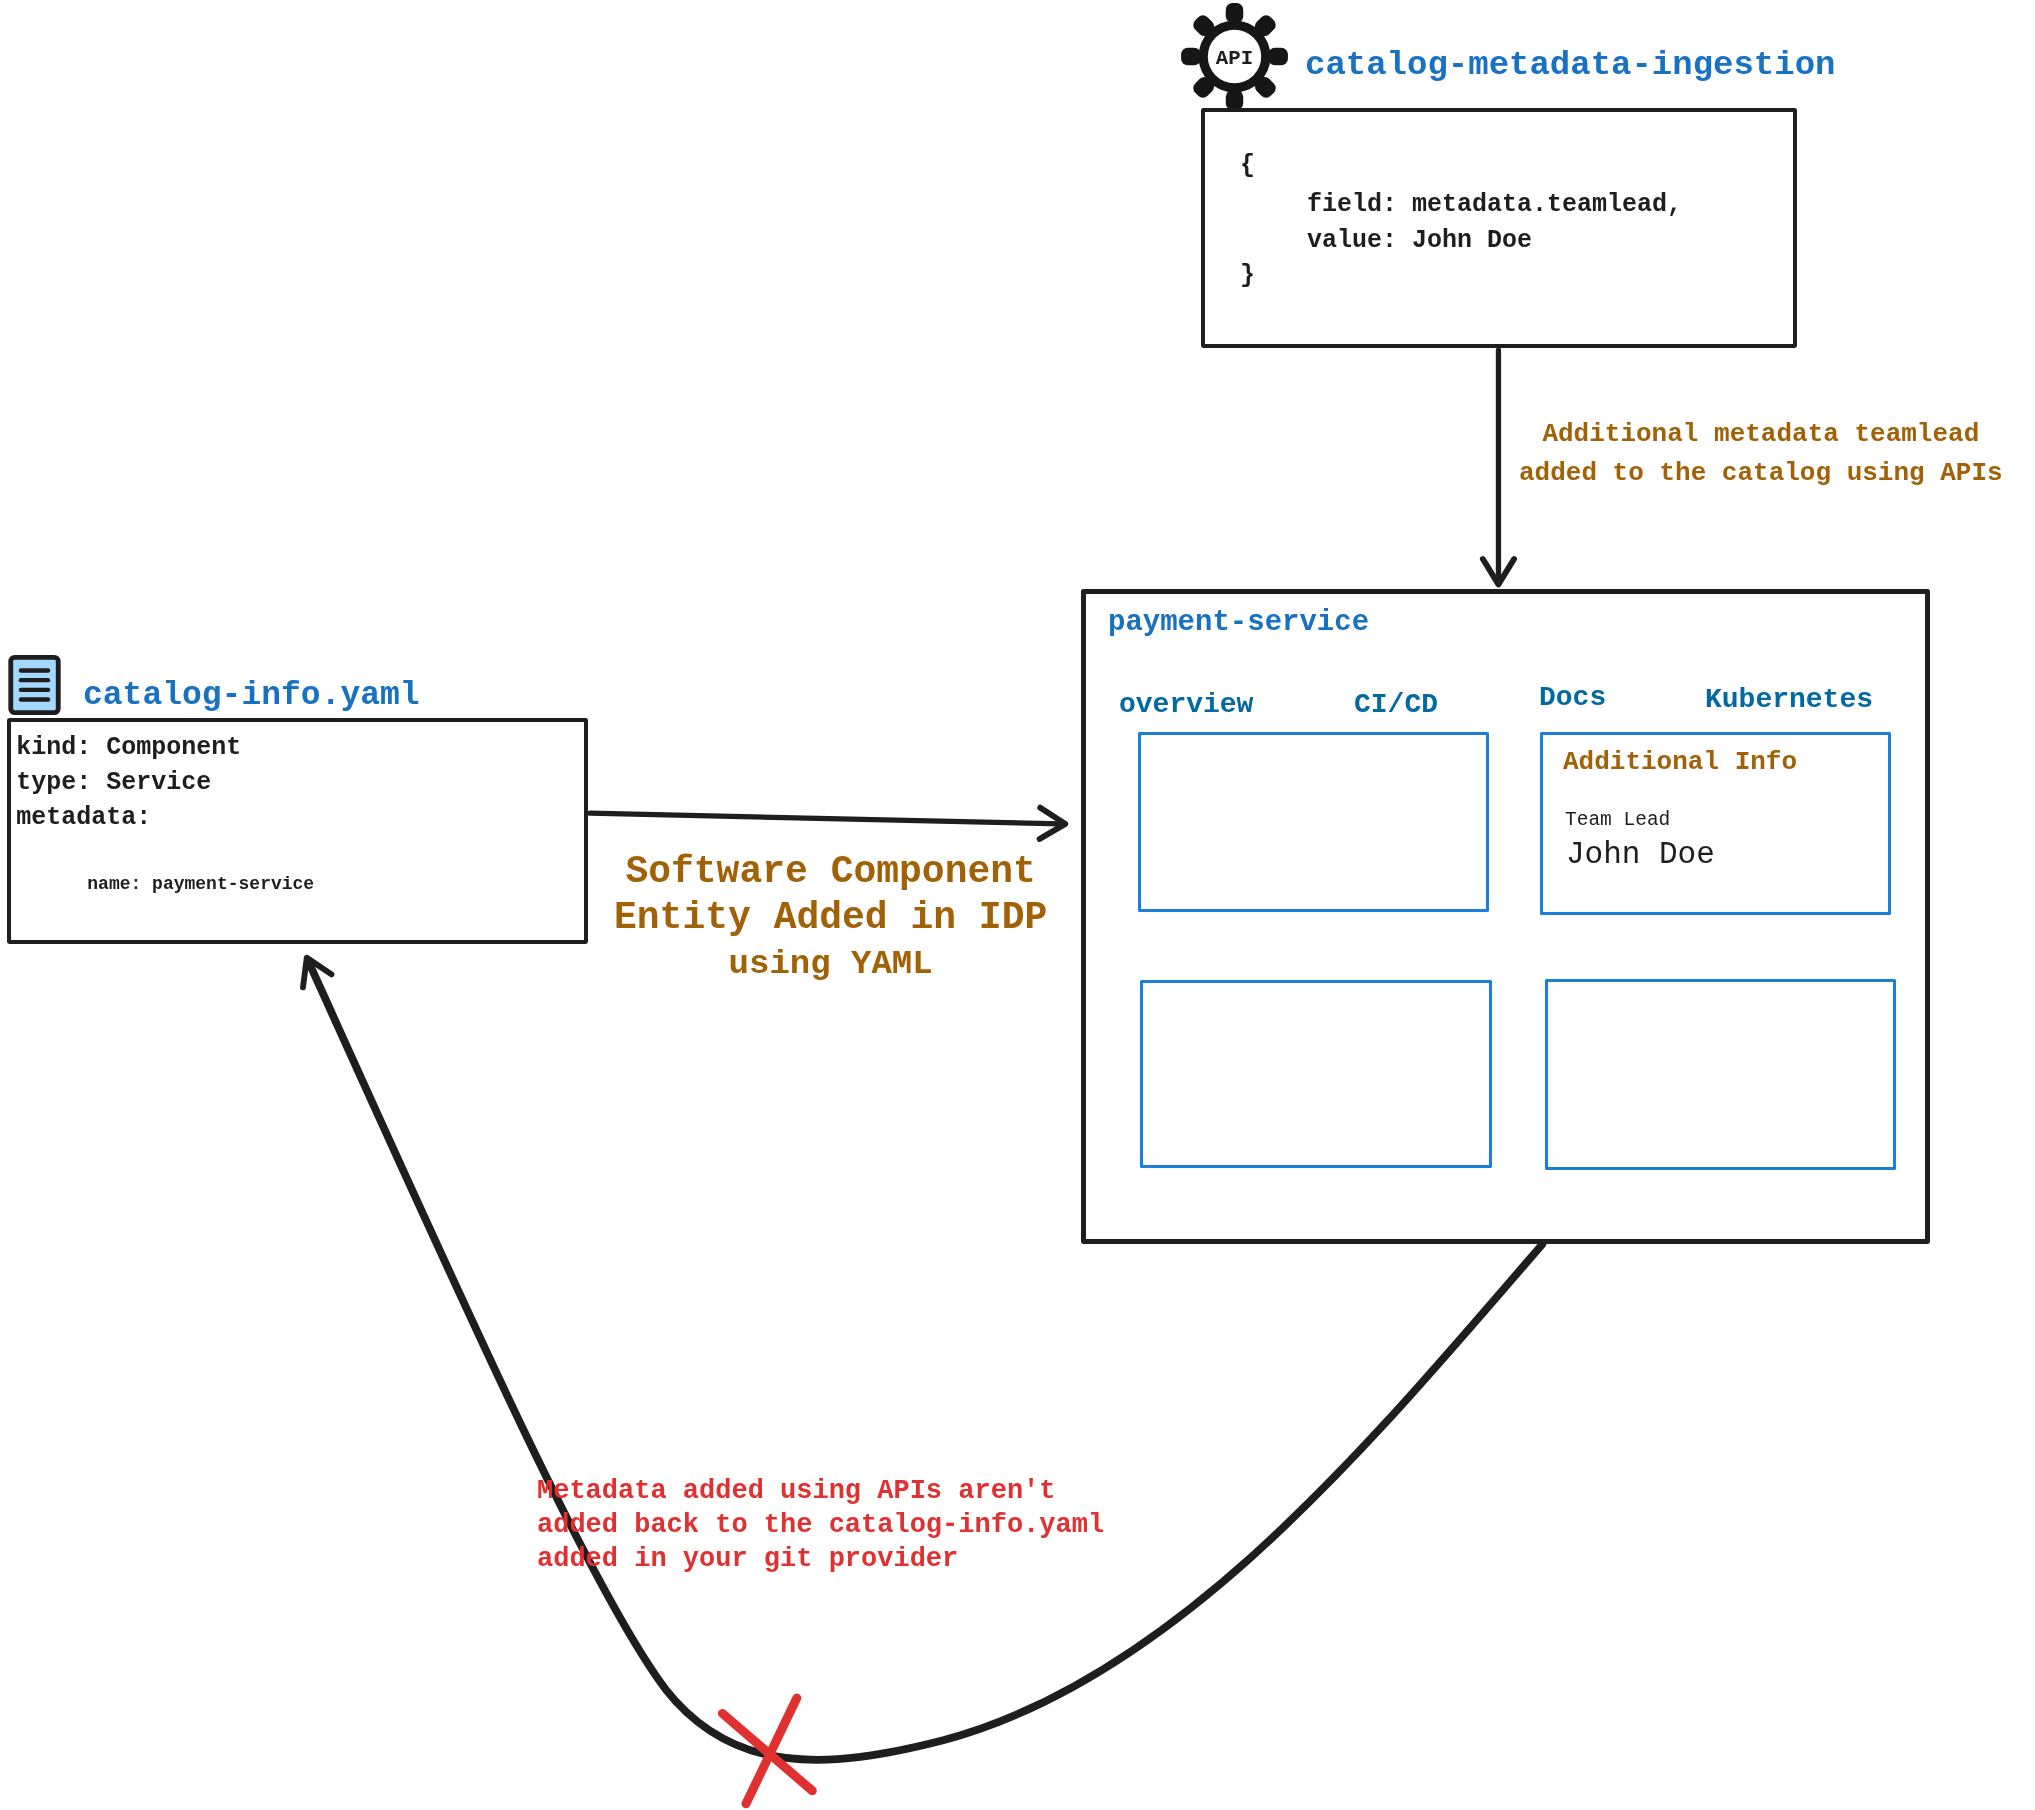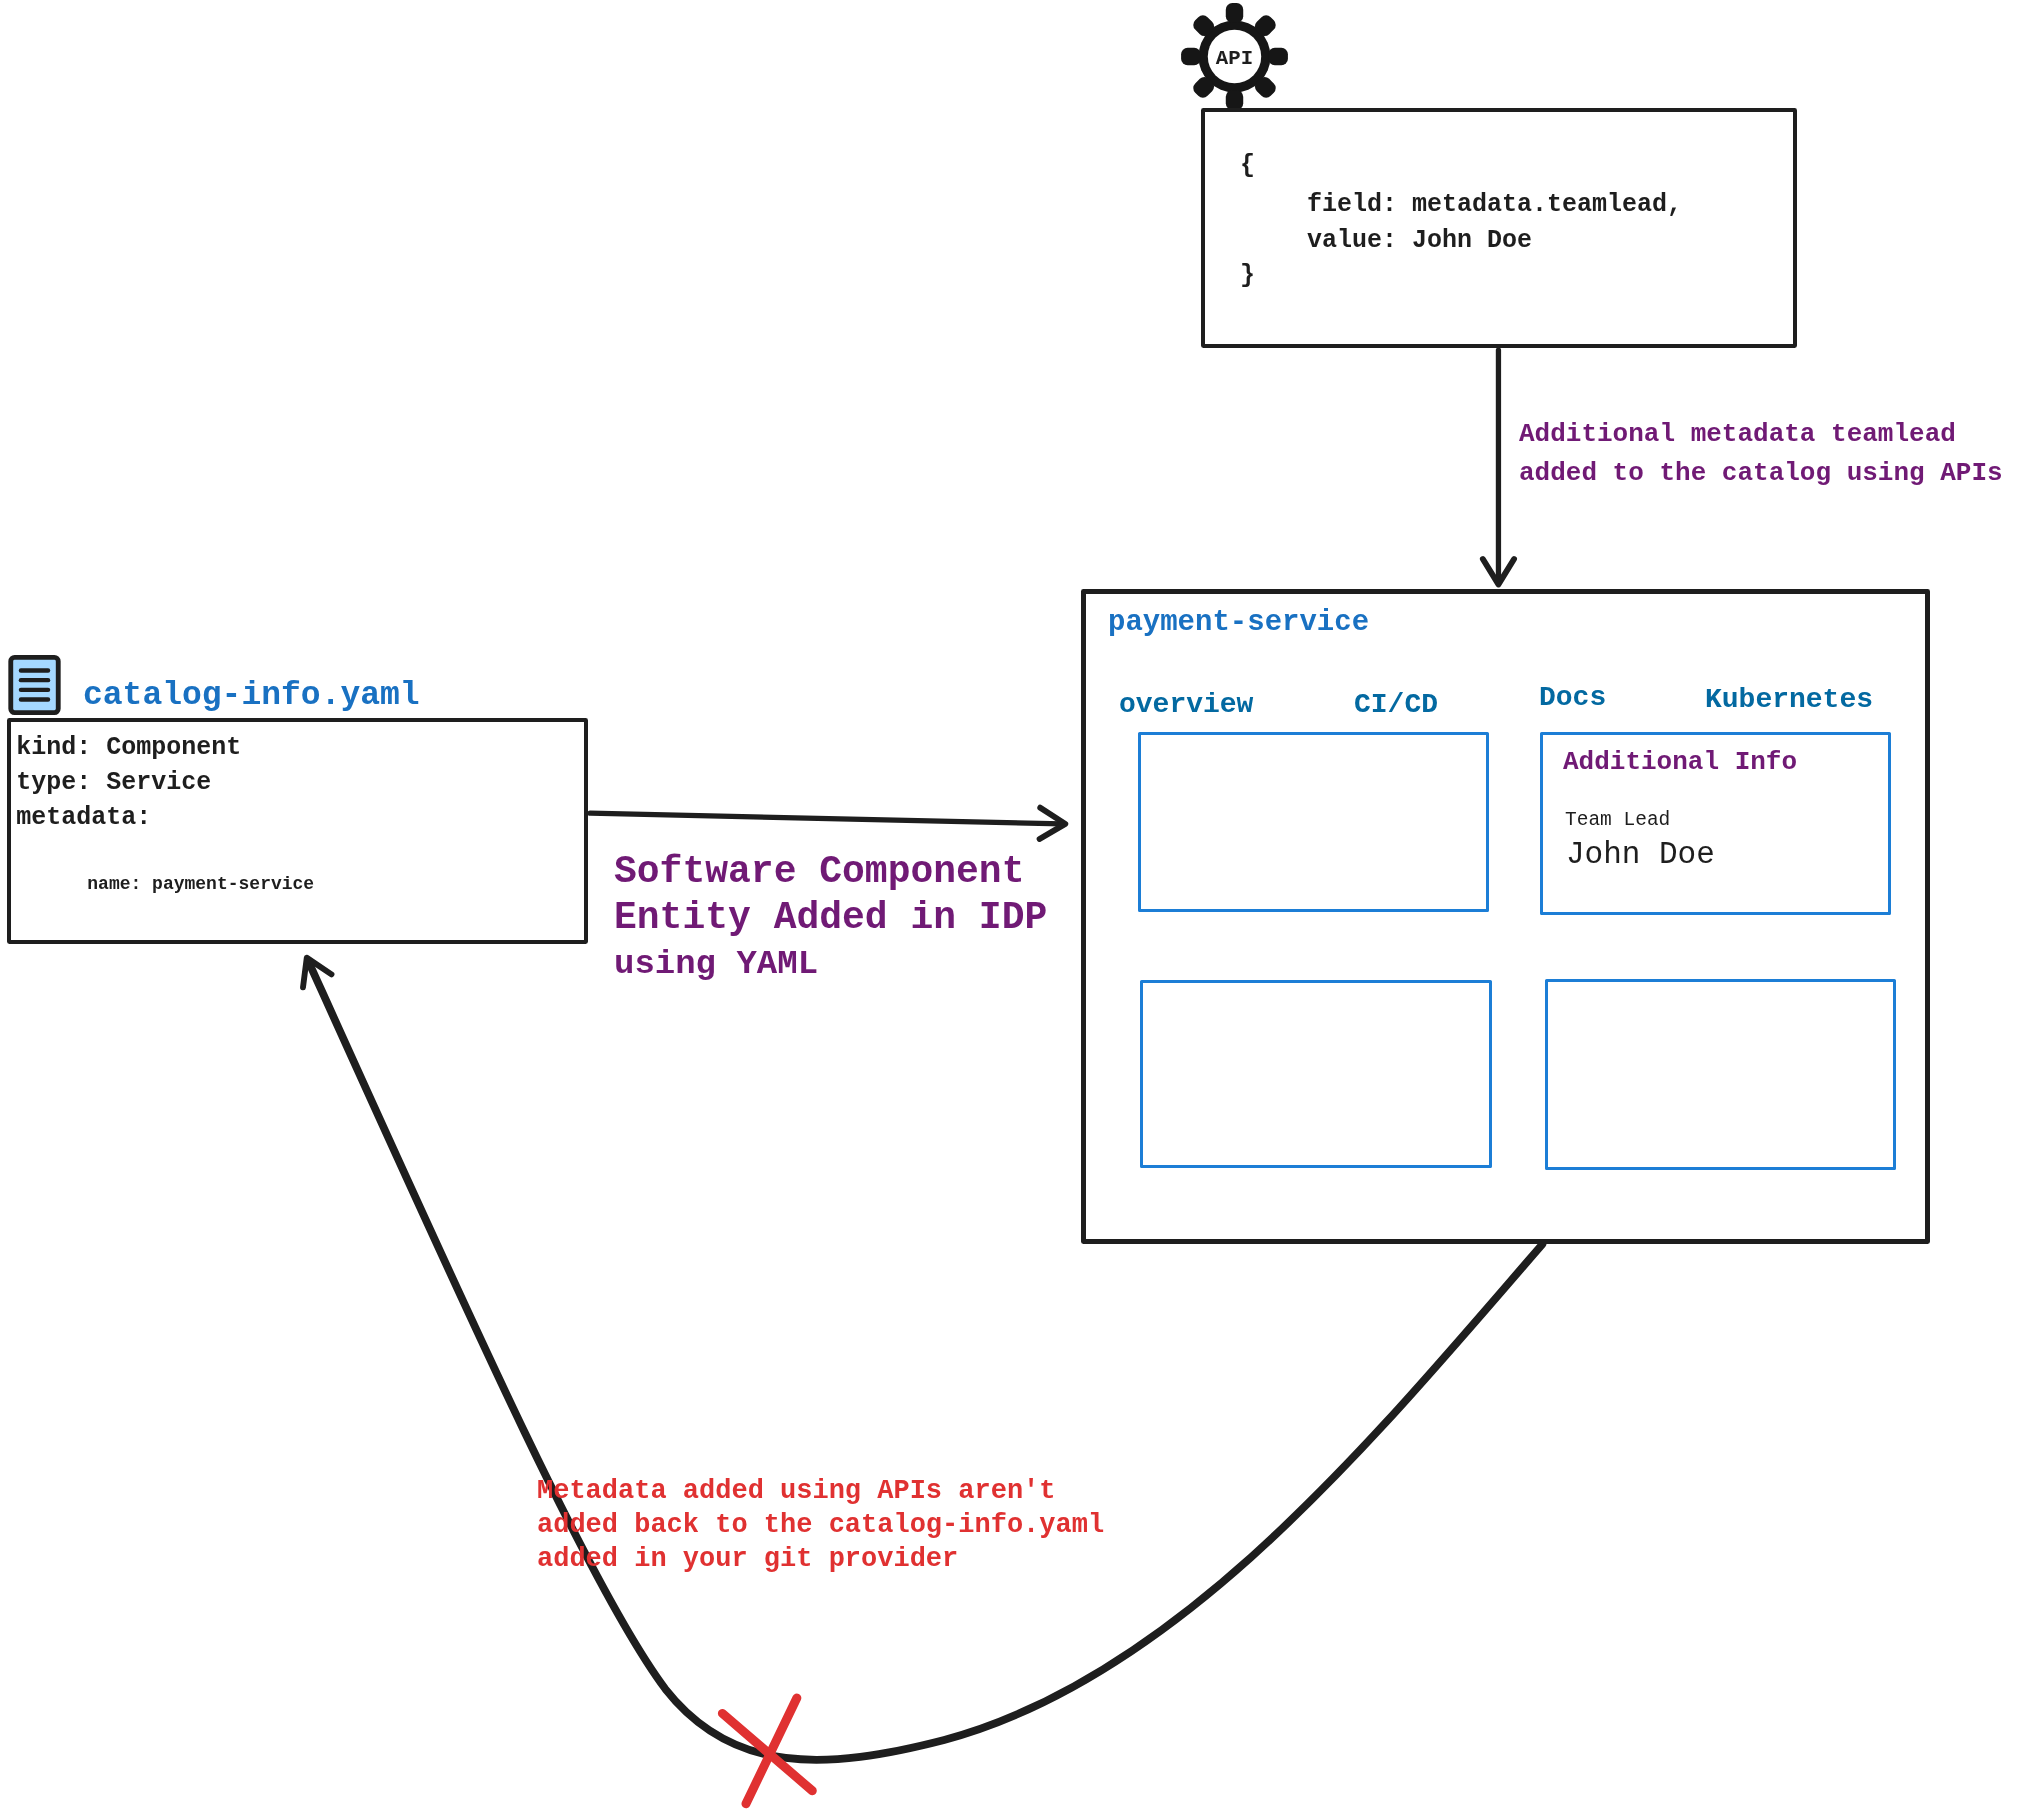--- a/index.html
+++ b/index.html
@@ -17,23 +17,24 @@
     overflow: hidden;
   }
   .abs { position: absolute; }
   .blue-heading {
     color: #1971c2;
     font-weight: 700;
     white-space: nowrap;
     line-height: 1.1;
   }
   .black-note {
-    color: #701a75;
+    color: #a16207;
     font-weight: 700;
     white-space: nowrap;
+    text-align: center;
   }
   .code-line {
     color: #1e1e1e;
     font-weight: 700;
     white-space: pre;
   }
   
   .frame {
     position: absolute;
     background: #ffffff;
@@ -109,20 +110,21 @@
         <rect x="42" y="1" width="16" height="18" rx="6" transform="rotate(45 50 50)"></rect>
         <rect x="42" y="81" width="16" height="18" rx="6" transform="rotate(45 50 50)"></rect>
         <rect x="1" y="42" width="18" height="16" rx="6" transform="rotate(45 50 50)"></rect>
         <rect x="81" y="42" width="18" height="16" rx="6" transform="rotate(45 50 50)"></rect>
       </g>
     </g>
     <circle cx="50" cy="50" r="24.5" fill="#ffffff"></circle>
     <text x="50" y="57" text-anchor="middle" font-size="19" font-weight="700" font-family="Liberation Mono, DejaVu Sans Mono, monospace" fill="#1e1e1e">API</text>
   </svg>
 
+  <div class="abs blue-heading" style="left:1305px;top:47px;font-size:34px;">catalog-metadata-ingestion</div>
 
   <div class="frame" style="left:1201px;top:108px;width:596px;height:240px;"></div>
   <div class="abs code-line" style="left:1240px;top:151px;font-size:25px;">{</div>
   <div class="abs code-line" style="left:1307px;top:190px;font-size:25px;">field: metadata.teamlead,</div>
   <div class="abs code-line" style="left:1307px;top:226px;font-size:25px;">value: John Doe</div>
   <div class="abs code-line" style="left:1240px;top:261px;font-size:25px;">}</div>
 
   <div class="abs" style="left:1519px;top:415px;">
     <div class="black-note" style="font-size:26px;line-height:39px;">Additional metadata teamlead</div>
     <div class="black-note" style="font-size:26px;line-height:39px;">added to the catalog using APIs</div>

